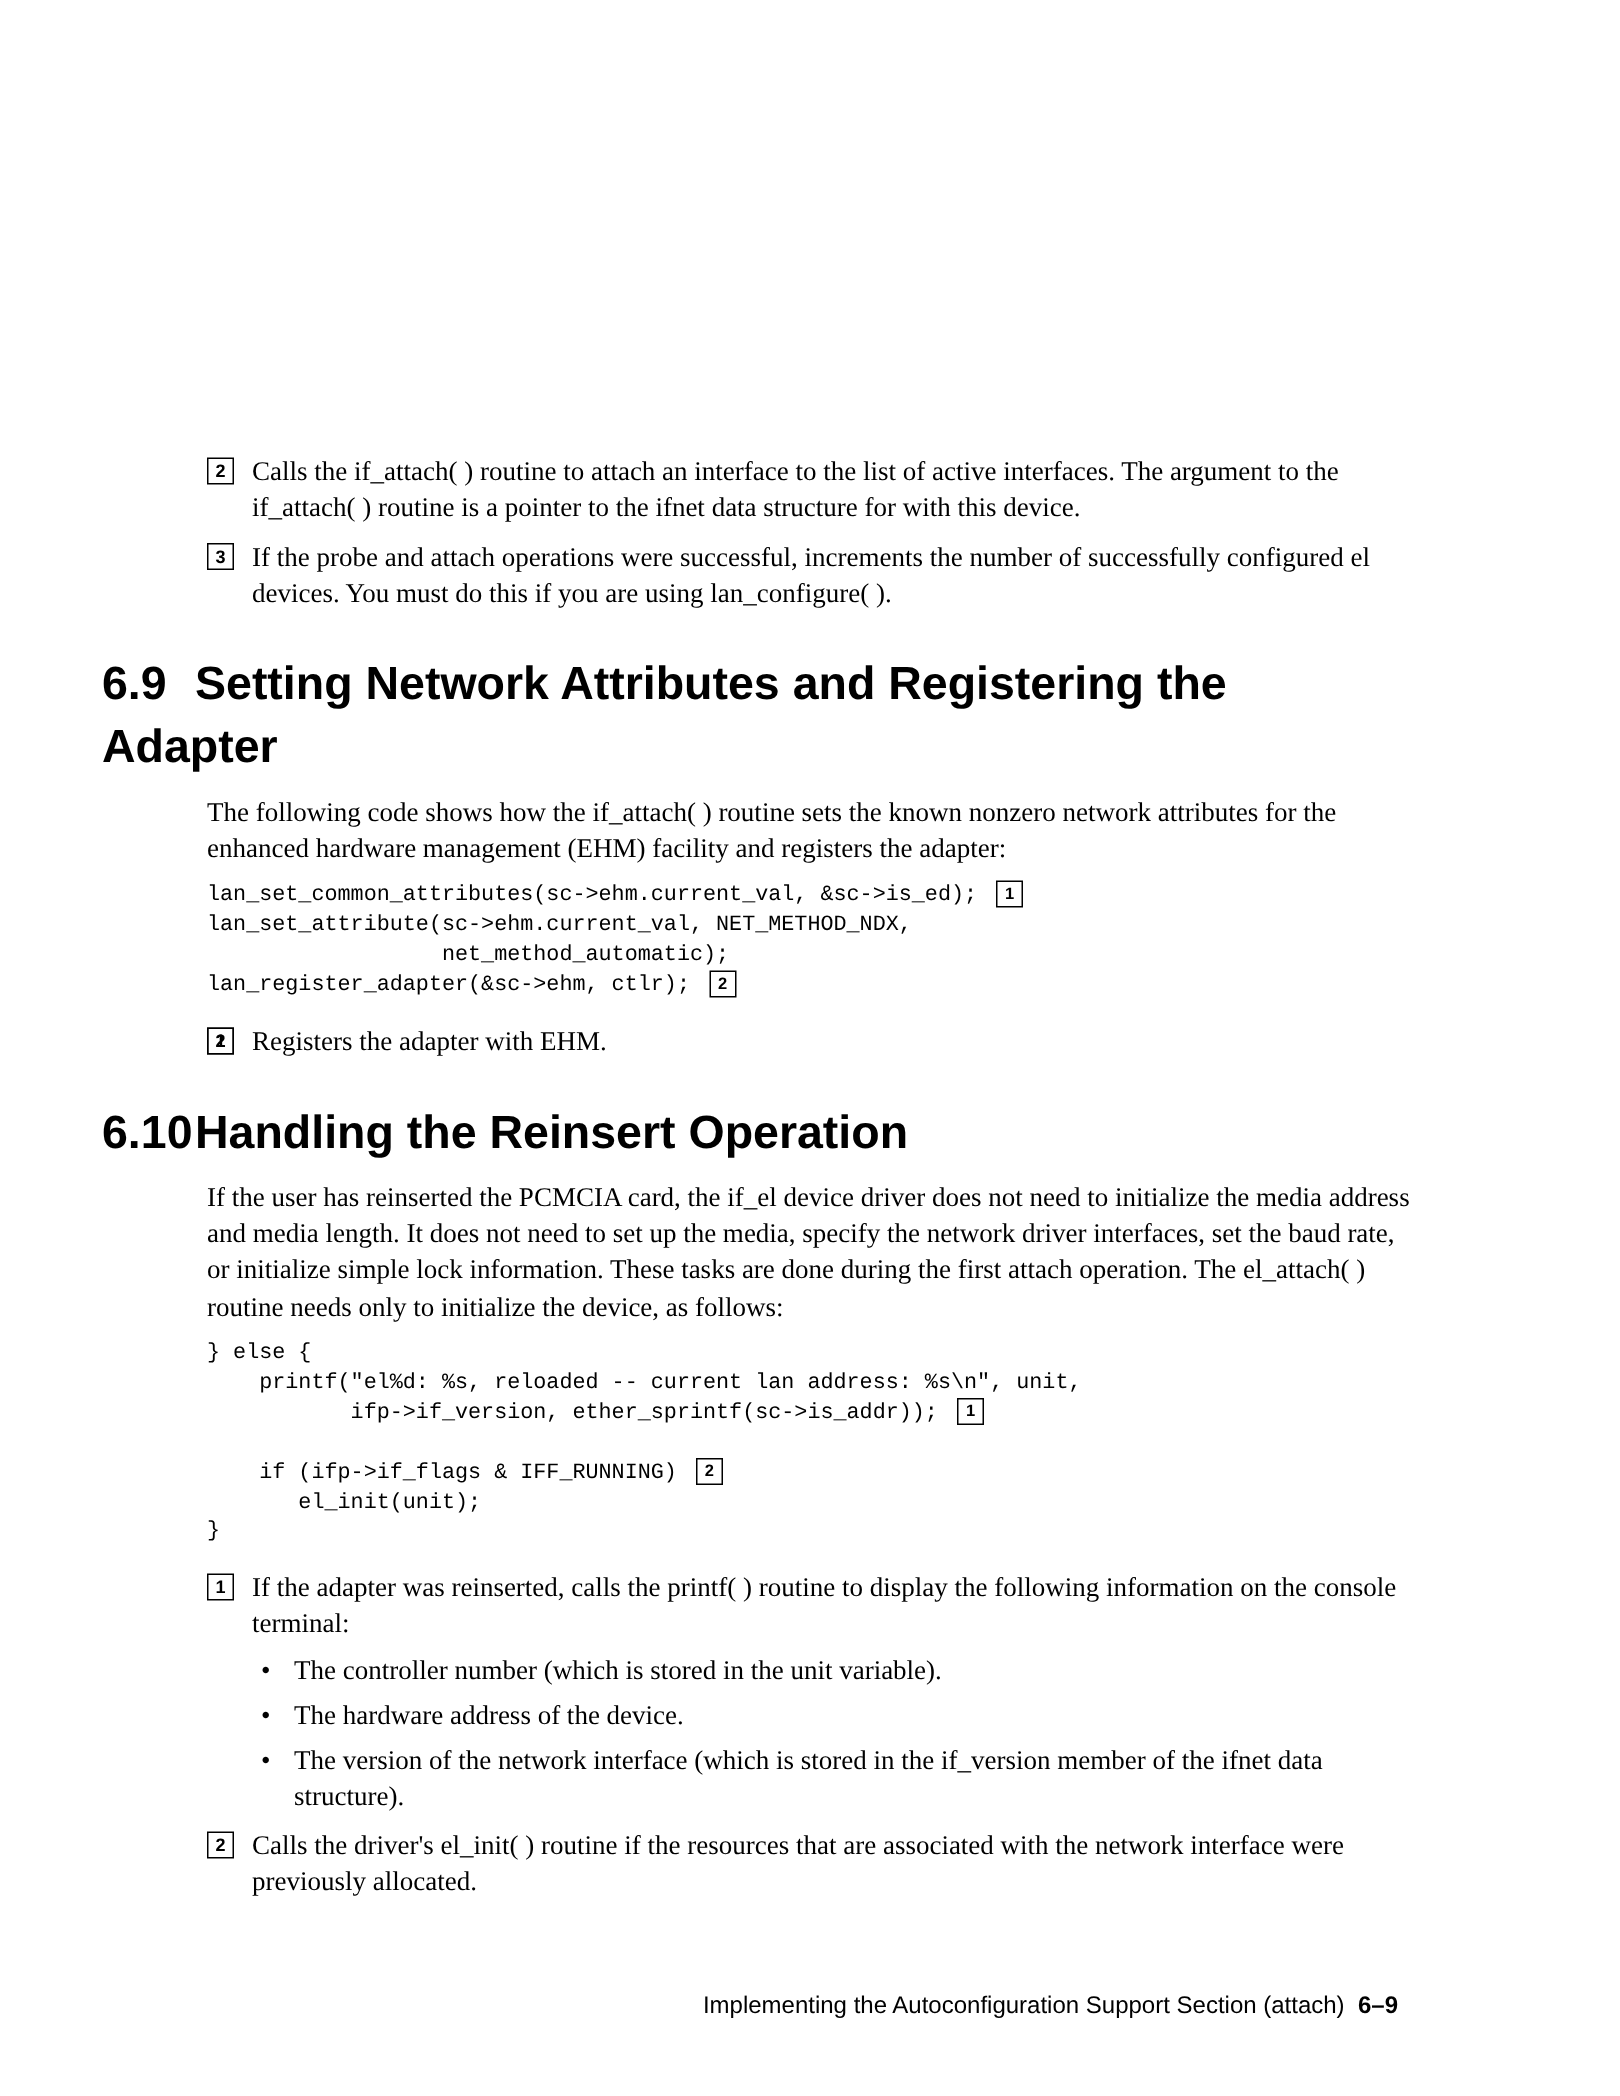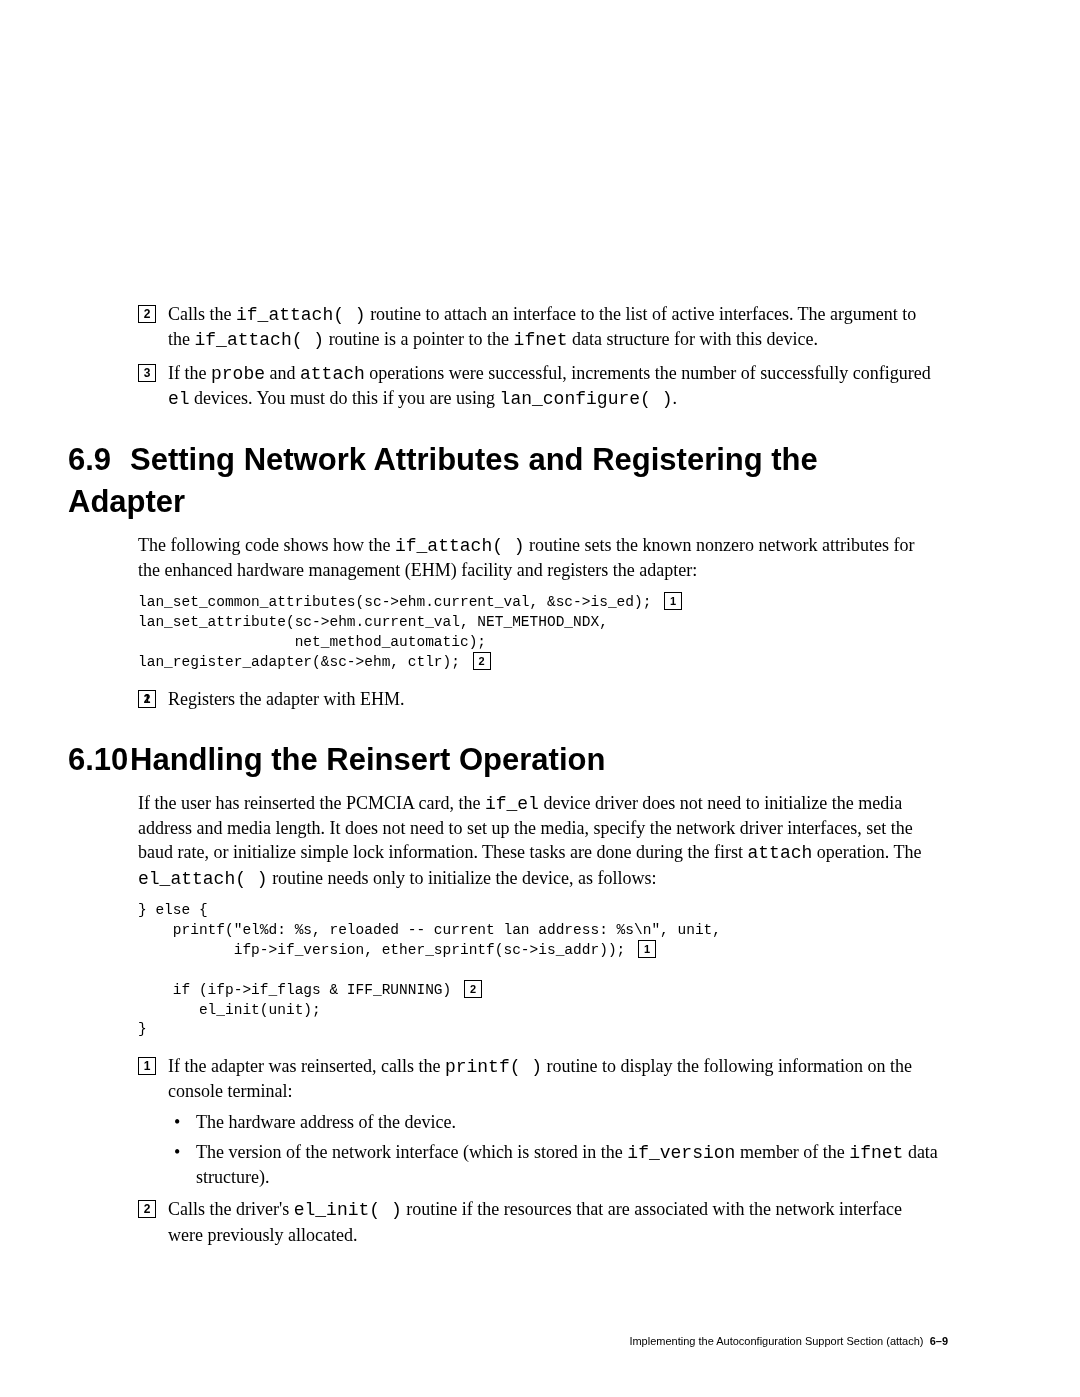--- a/index.html
+++ b/index.html
@@ -12,21 +12,21 @@
     line-height: 1.35;
   }
   .page {
     width: 1080px;
     height: 1397px;
     position: relative;
     box-sizing: border-box;
     padding: 302px 140px 0 138px;
   }
   .mono {
-    font-family: Liberation Mono, monospace;
+    font-family: Liberation Serif, serif;
   }
   .num-list {
     margin: 0;
     padding: 0;
     list-style: none;
   }
   .num-list > li {
     position: relative;
     padding-left: 30px;
     margin-bottom: 8px;
@@ -93,23 +93,23 @@
   ul.bullets > li::before {
     content: "•";
     position: absolute;
     left: 6px;
     top: 0;
     font-size: 18px;
   }
   .footer {
     position: absolute;
     bottom: 48px;
-    right: 132px;
+    right: 148px;
     font-family: Arial, Helvetica, sans-serif;
-    font-size: 11px;
+    font-size: 16px;
   }
   .footer .pgnum {
     font-weight: bold;
   }
 </style>
 </head>
 <body>
 
 <div class="page">
 
@@ -157,20 +157,21 @@
 <span> </span>
 <span>    if (ifp-&gt;if_flags &amp; IFF_RUNNING) </span><span class="num-box-inline">2</span>
 <span>       el_init(unit);</span>
 <span>}</span></pre>
 
   <ol class="num-list">
     <li>
       <span class="num-box">1</span>
       <span><span>If the adapter was reinserted, calls the </span><span class="mono">printf( )</span><span> routine to display the following information on the console terminal:</span></span>
       <ul class="bullets">
+        <li><span>The controller number (which is stored in the </span><span class="mono">unit</span><span> variable).</span></li>
         <li><span>The hardware address of the device.</span></li>
         <li><span>The version of the network interface (which is stored in the </span><span class="mono">if_version</span><span> member of the </span><span class="mono">ifnet</span><span> data structure).</span></li>
       </ul>
     </li>
     <li>
       <span class="num-box">2</span>
       <span><span>Calls the driver's </span><span class="mono">el_init( )</span><span> routine if the resources that are associated with the network interface were previously allocated.</span></span>
     </li>
   </ol>
 

